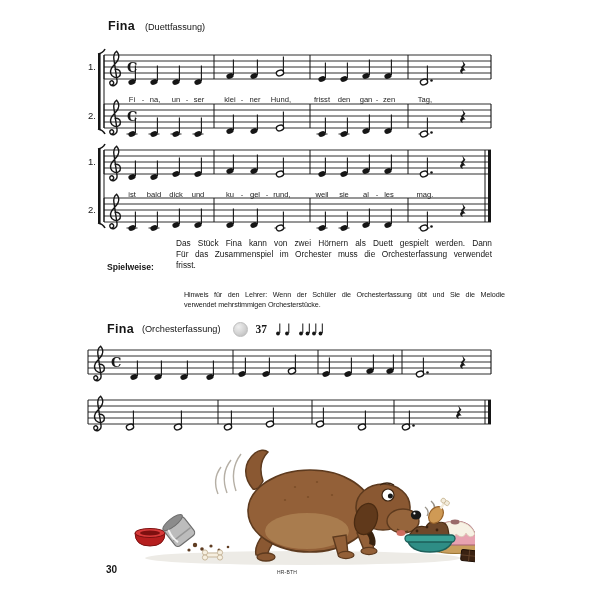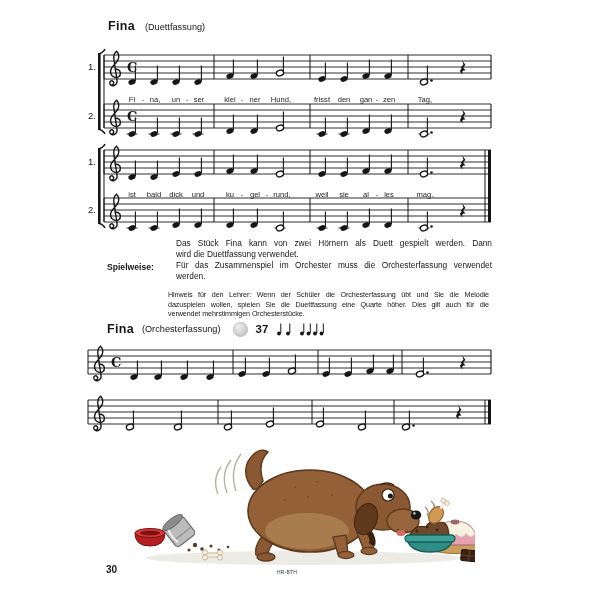--- a/index.html
+++ b/index.html
@@ -9,30 +9,30 @@
 
   
   .piece-head{display:flex;align-items:baseline;gap:10px;}
   .piece-title{font-weight:bold;font-size:12.5px;letter-spacing:.3px;}
   .piece-variant{font-size:9.2px;}
 
   
   #sw-label{left:107px;top:262px;font-size:8.6px;font-weight:bold;}
   #sw-text{left:176px;top:238px;width:316px;font-size:8.3px;line-height:11px;}
   #sw-text .jst{text-align:justify;text-align-last:justify;}
-  #sw-hint{left:168px;top:290px;width:321px;font-size:7.2px;line-height:9.6px;letter-spacing:-.1px;}
+  #sw-hint{left:184px;top:290px;width:321px;font-size:7.2px;line-height:9.6px;letter-spacing:-.1px;}
   #sw-hint .jst{text-align:justify;text-align-last:justify;}
 
   
   #orch-head{left:107px;top:320px;display:flex;align-items:center;gap:8px;}
   #orch-head .piece-title{font-size:12.5px;}
   .cd-icon{width:15px;height:15px;border-radius:50%;margin-left:4px;
     background:radial-gradient(circle at 35% 30%, #efefef 0%, #d2d2d2 55%, #b5b5b5 100%);
     border:1px solid #bdbdbd;box-sizing:border-box;}
-  .cd-num{font-weight:bold;font-size:11.5px;}
+  .cd-num{font-weight:bold;font-size:11.5px;font-family:Liberation Serif, serif;}
 
   
   #page-num{left:106px;top:564px;font-size:10px;font-weight:600;}
   #print-code{left:277px;top:569px;font-size:5px;letter-spacing:.2px;color:#333;}
 
   svg{display:block;}
   .svg-layer{position:absolute;left:0;top:0;pointer-events:none;}
 </style>
 </head>
 <body>
@@ -327,27 +327,25 @@
         <ellipse cx="406" cy="427" rx="3.7" ry="2.7" transform="rotate(-18 406 427)" fill="#fff" stroke="#161616" stroke-width="1.4"></ellipse>
         <line x1="409.4" y1="426" x2="409.4" y2="410.5" stroke="#161616" stroke-width="1.1"></line>
         <circle cx="413.5" cy="425.5" r="1.3" fill="#161616"></circle>
         <path d="M0.2,0 L3.4,4.2 L1.2,7.0 L3.6,10.2 C0.8,9.4 -0.6,11.0 0.8,13.4 C-2.4,12.2 -2.6,9.4 -0.4,8.2 L-1.2,7.2 L1.4,4.0 Z" transform="translate(458,405.5)" fill="#161616"></path>
       </g>
     </svg>
 
   <div class="abs" id="sw-label">Spielweise:</div>
   <div class="abs" id="sw-text">
     <div class="jst">Das Stück Fina kann von zwei Hörnern als Duett gespielt werden. Dann</div>
-    <div>wird die Duettfassung verwendet.</div>
     <div class="jst">Für das Zusammenspiel im Orchester muss die Orchesterfassung verwendet</div>
-    <div>werden.</div>
+    <div>frisst.</div>
   </div>
   <div class="abs" id="sw-hint">
     <div class="jst">Hinweis für den Lehrer: Wenn der Schüler die Orchesterfassung übt und Sie die Melodie</div>
-    <div class="jst">dazuspielen wollen, spielen Sie die Duettfassung eine Quarte höher. Dies gilt auch für die</div>
     <div>verwendet mehrstimmigen Orchesterstücke.</div>
   </div>
 
   <div class="abs" id="orch-head">
     <span class="piece-title">Fina</span>
     <span class="piece-variant">(Orchesterfassung)</span>
     <span class="cd-icon"></span>
     <span class="cd-num">37</span>
     <svg id="countin" width="56" height="18" viewBox="0 0 56 18">
         <circle cx="3" cy="13.5" r="1.9" fill="#161616"></circle>

